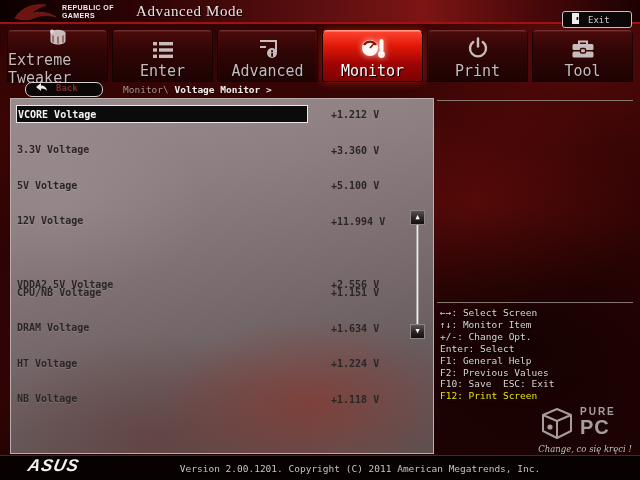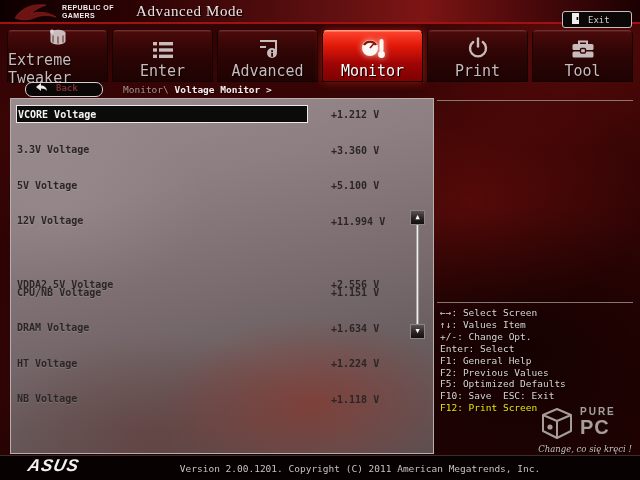--- a/index.html
+++ b/index.html
@@ -280,26 +280,25 @@
         <span class="vlabel">NB Voltage</span>
       </span>
       <span class="vvalue">+1.118 V</span>
     </div>
   </main>
 
 <div class="sep top"></div>
 <div class="sep bottom"></div>
 <aside class="help" id="help-list">
     <div class="help-line">←→: Select Screen</div>
-    <div class="help-line">↑↓: Values Item</div>
+    <div class="help-line">↑↓: Monitor Item</div>
     <div class="help-line">+/-: Change Opt.</div>
     <div class="help-line">Enter: Select</div>
     <div class="help-line">F1: General Help</div>
     <div class="help-line">F2: Previous Values</div>
-    <div class="help-line">F5: Optimized Defaults</div>
     <div class="help-line">F10: Save  ESC: Exit</div>
     <div class="help-line hl">F12: Print Screen</div>
   </aside>
 
 <div class="watermark">
   <span class="wm-box">
     <svg width="40" height="40" viewBox="0 0 40 40">
       <g fill="none" stroke="#b2aaaa" stroke-width="2" stroke-linejoin="round">
         <path d="M6 13 L20 7 L34 13 L20 19 Z"></path>
         <path d="M6 13 L6 29 L20 36 L20 19"></path>

